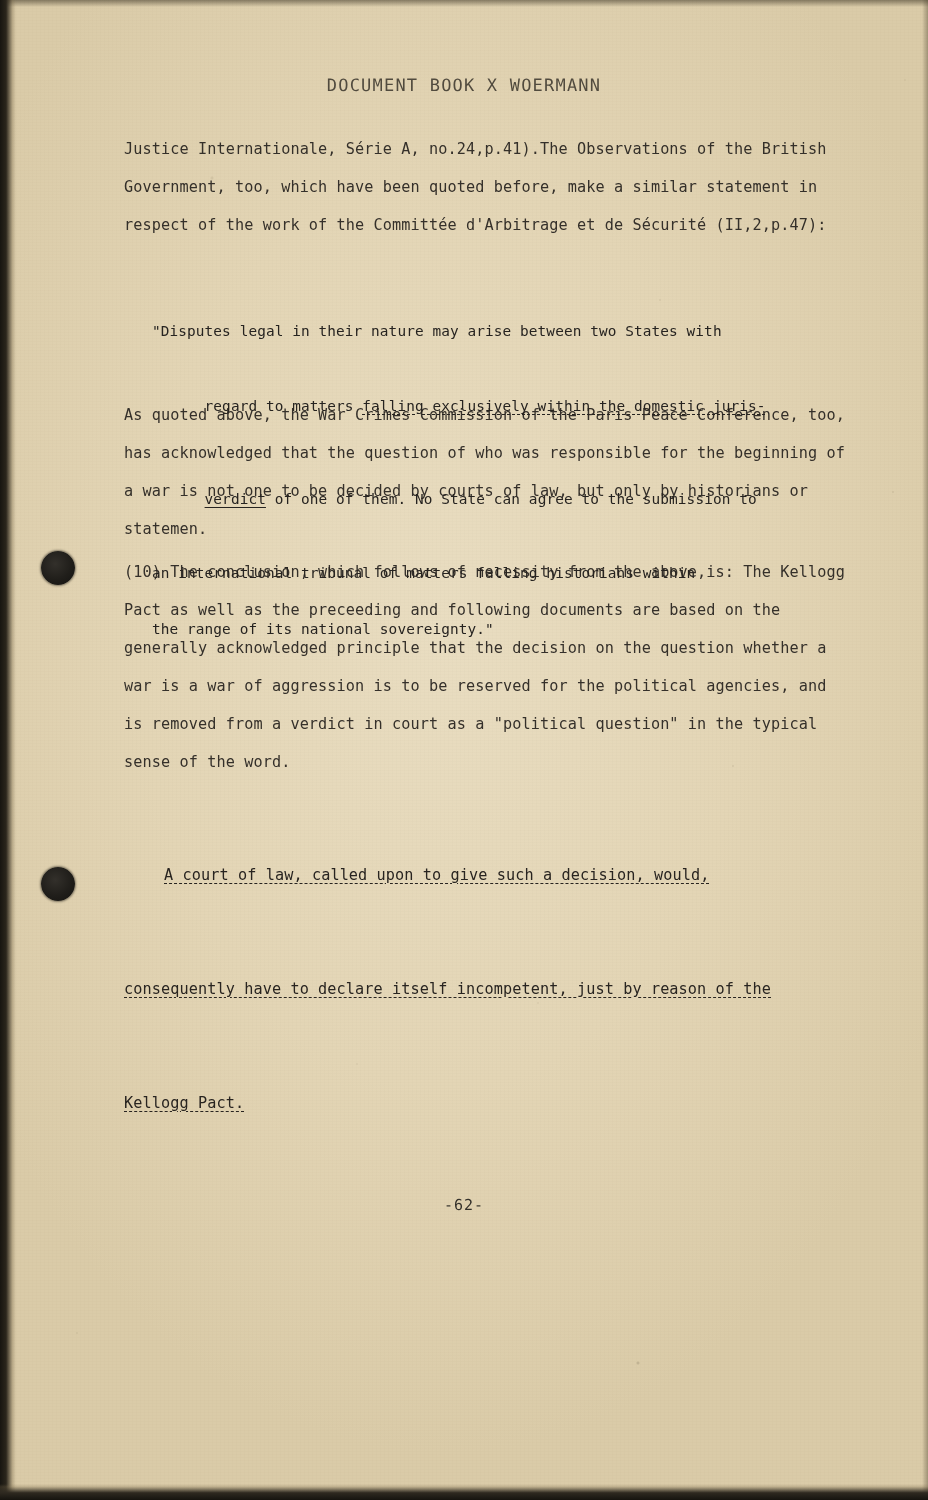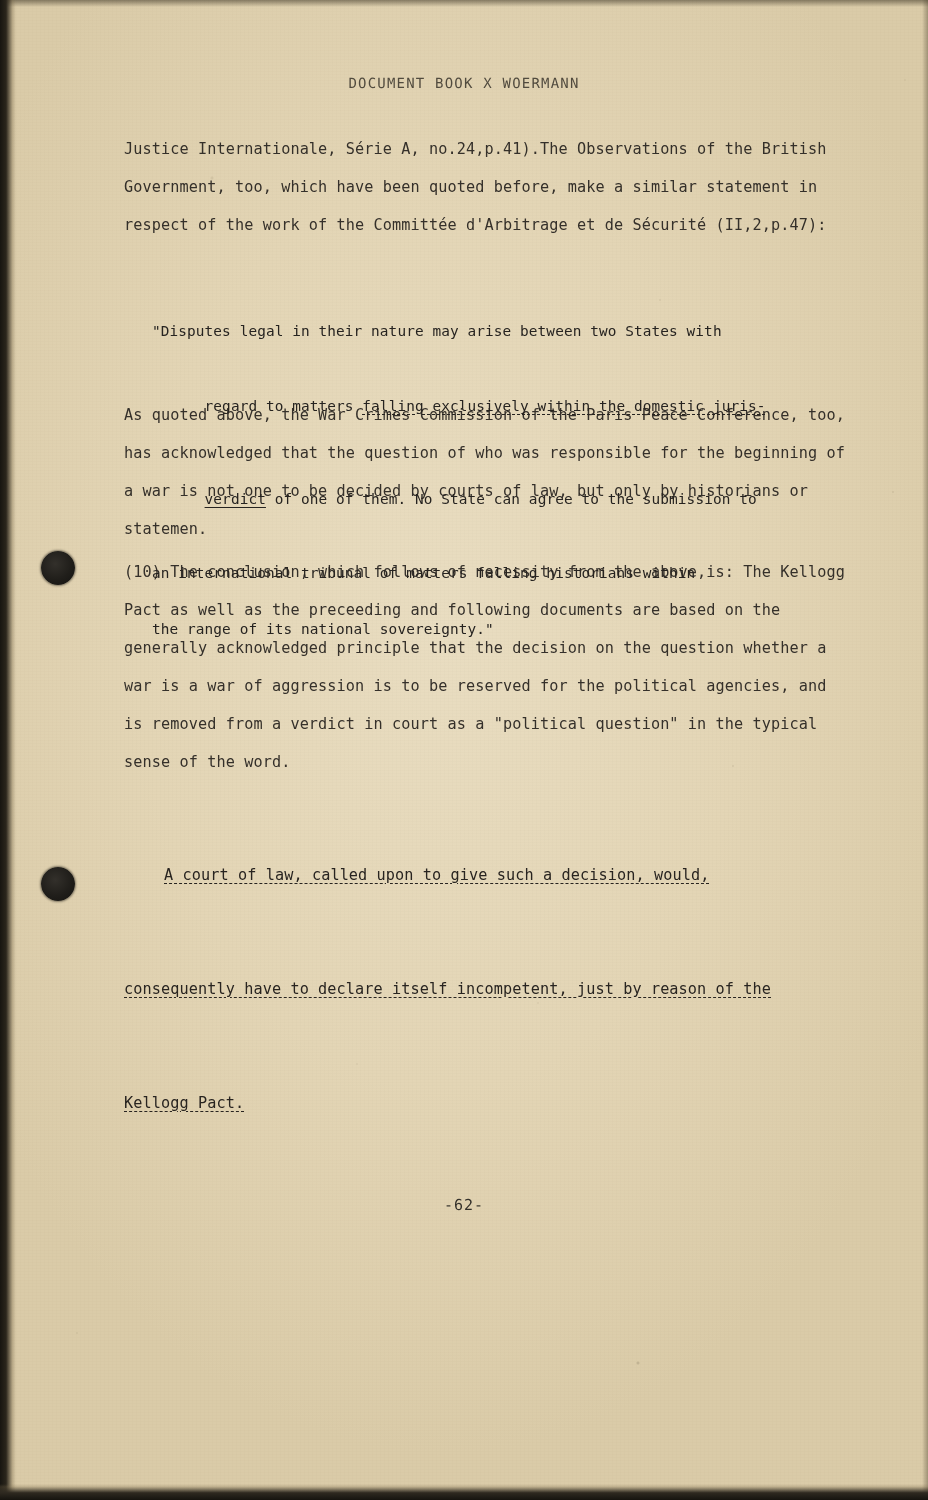--- a/index.html
+++ b/index.html
@@ -90,21 +90,21 @@
     font-family: "DejaVu Sans Mono", monospace;
     white-space: pre;
     text-rendering: geometricPrecision;
   }
 
   #page-header {
     top: 76px;
     left: 0;
     width: 100%;
     text-align: center;
-    font-size: 14px;
+    font-size: 17px;
     letter-spacing: 1.2px;
     color: #3a352c;
     opacity: .86;
     font-family: "DejaVu Sans Mono", monospace;
   }
 
   .body-block {
     position: absolute;
     left: 124px;
     width: 730px;

